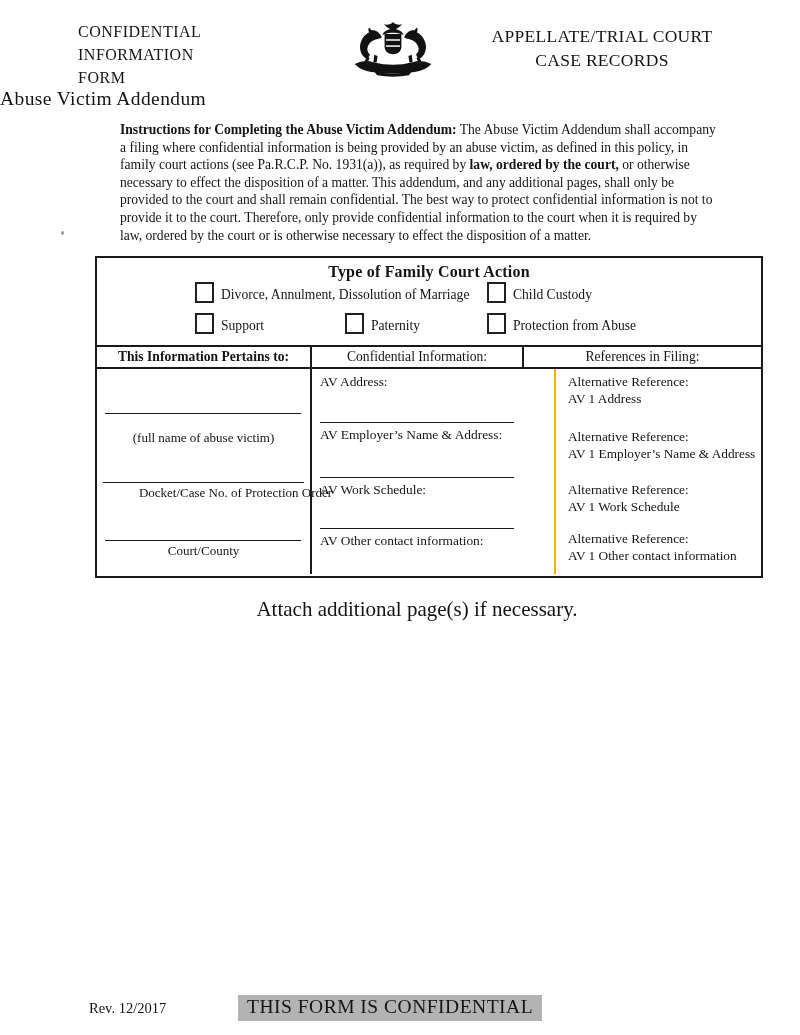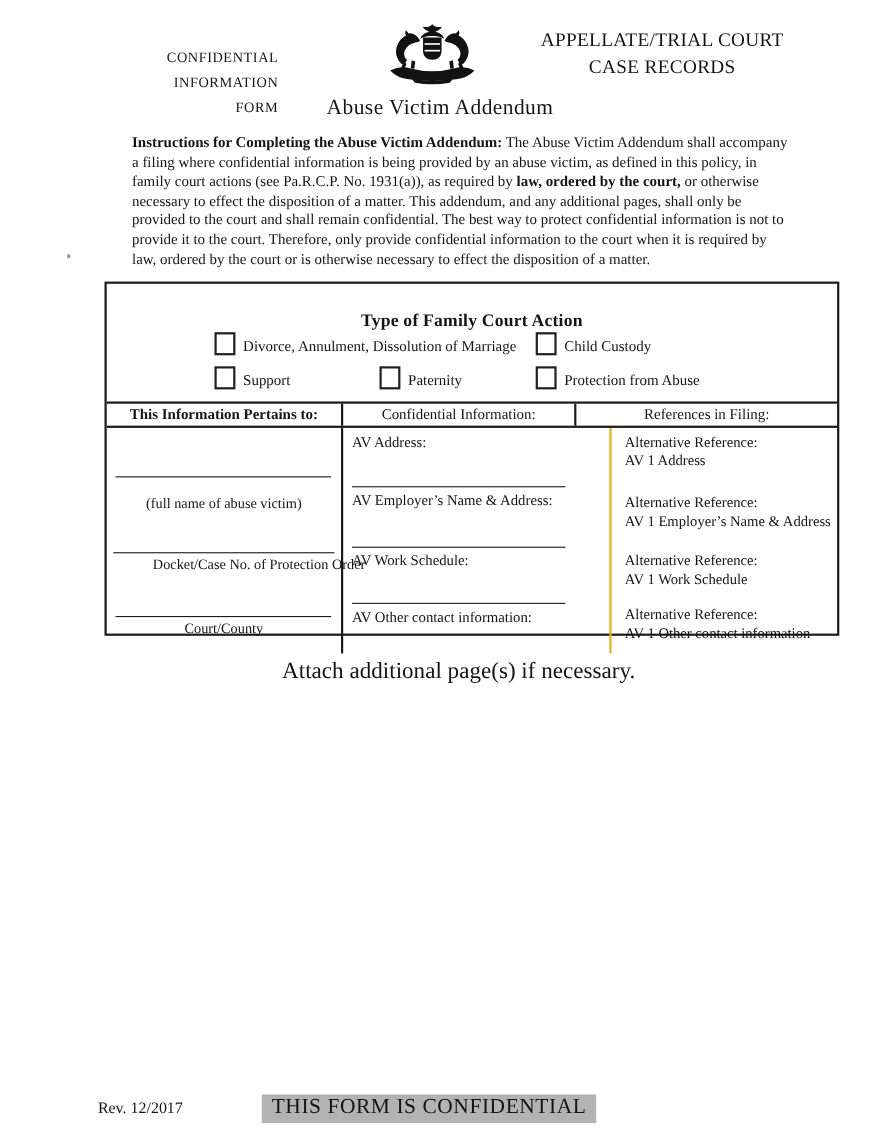--- a/index.html
+++ b/index.html
@@ -1,34 +1,34 @@
 <!DOCTYPE html>
 <html><head>
 <meta charset="utf-8">
 <style>
   html,body{margin:0;padding:0;background:#ffffff;}
   .page{
     position:relative;width:800px;height:1035px;background:#ffffff;
     font-family:"Liberation Serif", serif;color:#141414;overflow:hidden;
   }
   
-  .hdr-left{position:absolute;left:78px;top:20px;width:175px;text-align:right;
-            font-size:13px;line-height:23px;letter-spacing:0.5px;margin-top:20px;}
+  .hdr-left{position:absolute;left:78px;top:20px;width:175px;text-align:left;
+            font-size:16px;line-height:23px;letter-spacing:0.5px;}
   .hdr-right{position:absolute;left:468px;top:24px;width:268px;text-align:center;
              font-size:17.5px;line-height:24px;letter-spacing:0.3px;}
   .emblem{position:absolute;left:346px;top:21px;width:94px;height:58px;}
-  .doc-title{position:absolute;left:0;top:88px;width:100%;text-align:center;
+  .doc-title{position:absolute;left:0;top:88px;width:100%;text-align:left;
              font-size:19.5px;letter-spacing:0.4px;}
   .instructions{position:absolute;left:120px;top:121px;width:601px;margin:0;
                 font-size:13.6px;line-height:17.6px;}
   .artifact{position:absolute;left:61px;top:231px;width:3px;height:4px;background:#9a9a9a;border-radius:50%;}
   
   .main-box{position:absolute;left:95px;top:256px;width:668px;height:322px;
             border:2px solid #1a1a1a;box-sizing:border-box;background:#fff;}
-  .court-action{position:relative;height:89px;border-bottom:2px solid #1a1a1a;box-sizing:border-box;margin-top:20px;}
+  .court-action{position:relative;height:89px;border-bottom:2px solid #1a1a1a;box-sizing:border-box;}
   .ca-title{text-align:center;font-weight:bold;font-size:16px;padding-top:5px;letter-spacing:0.2px;}
   .ca-item{position:absolute;display:flex;align-items:center;gap:7px;}
   .cb{width:19px;height:21px;border:2px solid #202020;box-sizing:border-box;background:#fff;flex:0 0 auto;}
   .cb-label{font-size:13.6px;white-space:nowrap;padding-top:4px;}
   .item-divorce{left:98px;top:24px;}
   .item-custody{left:390px;top:24px;}
   .item-support{left:98px;top:55px;}
   .item-paternity{left:248px;top:55px;}
   .item-pfa{left:390px;top:55px;}
   

